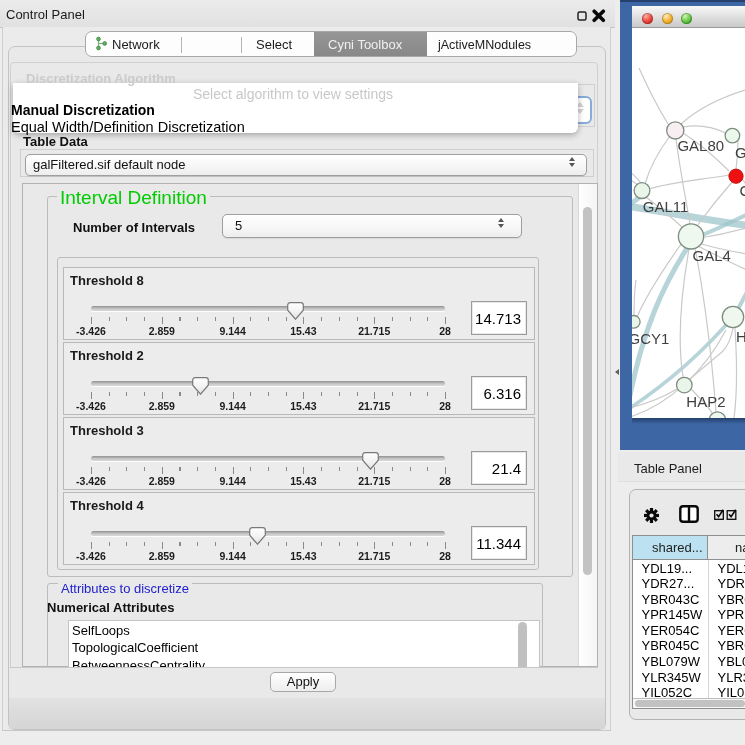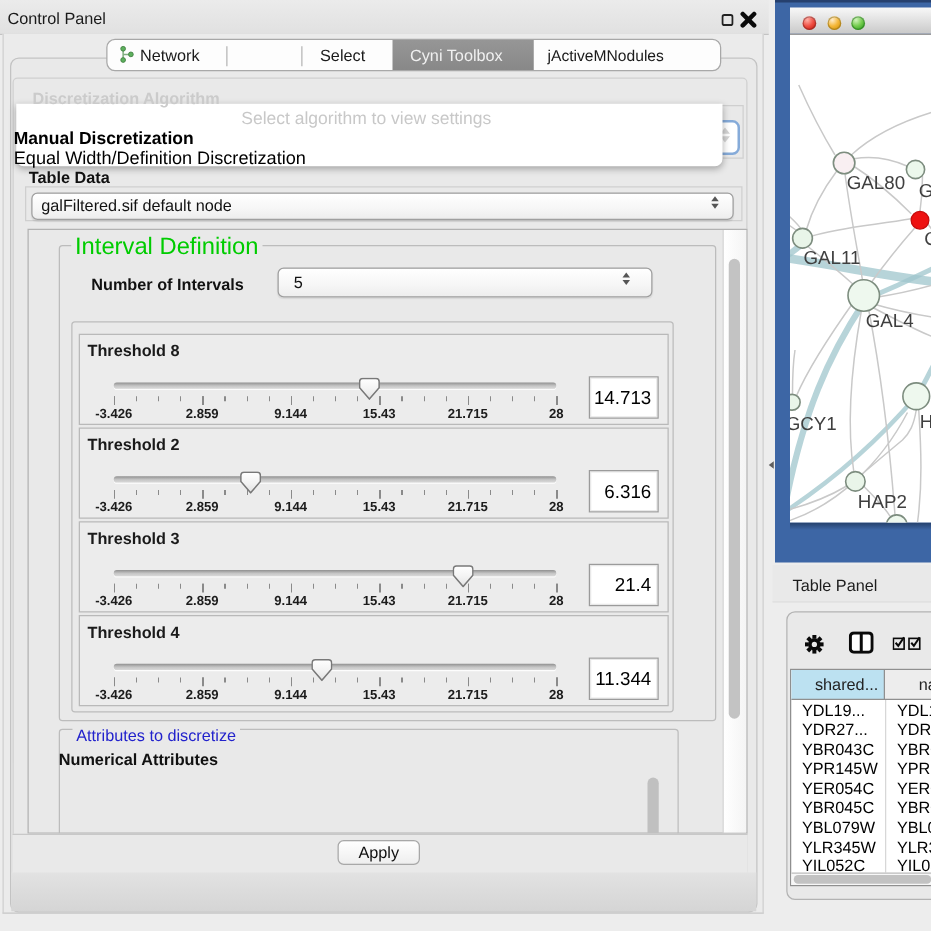--- a/index.html
+++ b/index.html
@@ -209,20 +209,23 @@
           </linearGradient>
         </defs>
     <path d="M3.2,0.7 L13.8,0.7 Q16.3,0.7 16.3,3.2 L16.3,8.2 L8.5,17.2 L0.7,8.2 L0.7,3.2 Q0.7,0.7 3.2,0.7 Z" fill="url(#tg492)" stroke="#787878" stroke-width="1.2"></path>
   </svg>
   <div class="valbox">11.344</div>
 </div>
 
 <div class="grpbox" style="left:47px;top:583px;width:494px;height:100px;"></div>
 <div class="grptitle" style="left:58px;top:582px;color:#2222cc;font-size:13px;">Attributes to discretize</div>
 <div class="abs" style="left:47px;top:600px;font-size:13px;font-weight:bold;color:#111;">Numerical Attributes</div>
+<div class="abs" style="left:68px;top:620px;width:472px;height:60px;background:#fff;border:1px solid #c4c4c4;box-sizing:border-box;overflow:hidden;">
+  <div style="padding:1px 0 0 3px;font-size:13px;line-height:17.3px;color:#000;">SelfLoops<br>TopologicalCoefficient<br>BetweennessCentrality</div>
+</div>
 <div class="abs" style="left:518px;top:622px;width:9px;height:50px;background:#c0c0c0;border-radius:4.5px;"></div>
 
 <div class="abs" style="left:10px;top:667px;width:588px;height:31px;background:#e9e9e9;border-top:1px solid #c8c8c8;z-index:3;"></div>
 <div class="abs" style="left:270px;top:672px;width:66px;height:20px;background:linear-gradient(#ffffff,#eeeeee);border:1px solid #a8a8a8;border-radius:5px;box-sizing:border-box;text-align:center;line-height:18px;font-size:13px;color:#111;z-index:4;">Apply</div>
 
 <div class="abs" style="left:9px;top:698px;width:596px;height:31px;background:linear-gradient(#e2e2e2,#d5d5d5);z-index:3;"></div>
 
 <div class="abs" style="left:615px;top:368.5px;width:0;height:0;border-top:3px solid transparent;border-bottom:3px solid transparent;border-right:4px solid #5f5f5f;"></div>
 
 <div class="abs" style="left:620px;top:0;width:125px;height:450px;background:#3d66a5;border-top:2px solid #26406e;box-sizing:border-box;"></div>

